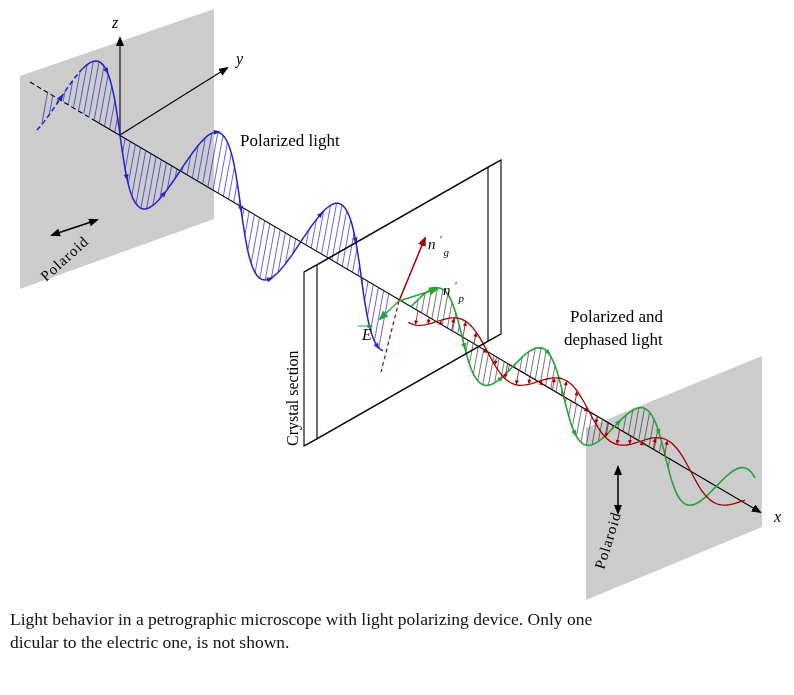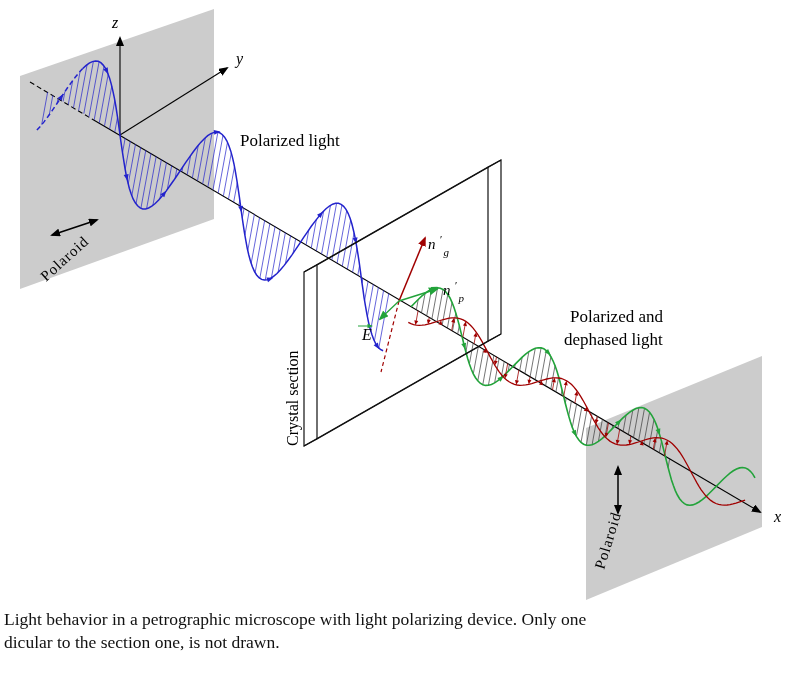--- a/index.html
+++ b/index.html
@@ -3,21 +3,21 @@
 <meta charset="utf-8">
 <style>
   html,body{margin:0;padding:0;background:#ffffff;}
   body{width:794px;height:695px;font-family:"Liberation Serif","DejaVu Serif",serif;color:#111;}
   .figure{width:794px;height:600px;position:relative;}
   svg text{font-family:"Liberation Serif","DejaVu Serif",serif;fill:#000;}
   .lbl{font-size:17px;}
   .math{font-style:italic;font-size:16px;}
   .small-math{font-style:italic;font-size:15px;}
   .plate-text{font-size:15px;letter-spacing:1px;}
-  .caption{padding:8px 12px 0 4px;font-size:17.5px;line-height:1.33;color:#111;}
+  .caption{padding:8px 12px 0 10px;font-size:17.5px;line-height:1.33;color:#111;}
 </style>
 </head>
 <body>
 
 <div class="figure">
 <svg id="diagram-svg" width="794" height="600" viewBox="0 0 794 600">
   <defs>
     <marker id="mk-black" markerUnits="userSpaceOnUse" markerWidth="10" markerHeight="8" refX="8" refY="4" orient="auto-start-reverse">
       <path d="M0,0 L10,4 L0,8 z" fill="#000"></path>
     </marker>
@@ -151,14 +151,14 @@
   <polygon points="373,326 367.5,323.7 367.5,328.3" fill="#22a33a"></polygon>
 
   <text class="lbl" x="240" y="146">Polarized light</text>
   <text class="lbl" x="570" y="322">Polarized and</text>
   <text class="lbl" x="564" y="345">dephased light</text>
 </svg>
 </div>
 
 <div class="caption">
   <div>Light behavior in a petrographic microscope with light polarizing device. Only one</div>
-  <div>dicular to the section one, is not drawn.</div>
+  <div>dicular to the electric one, is not shown.</div>
 </div>
 
 </body></html>

